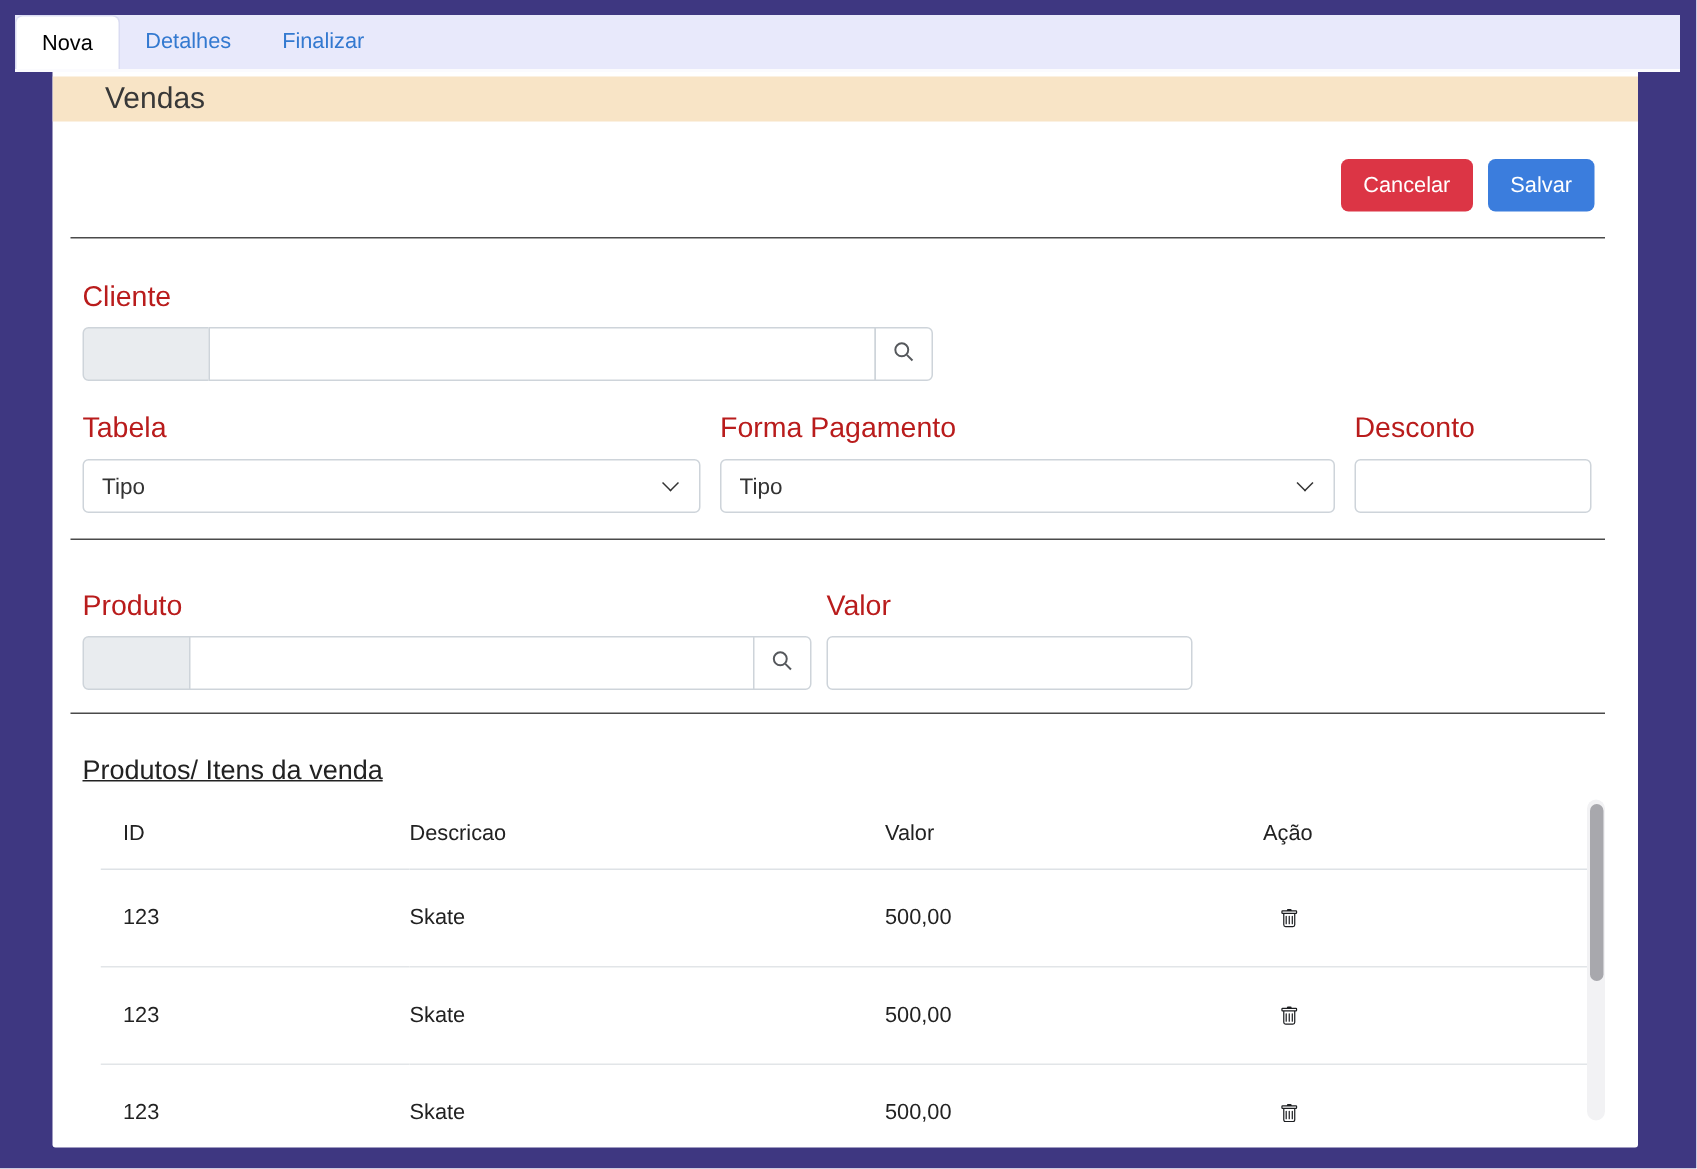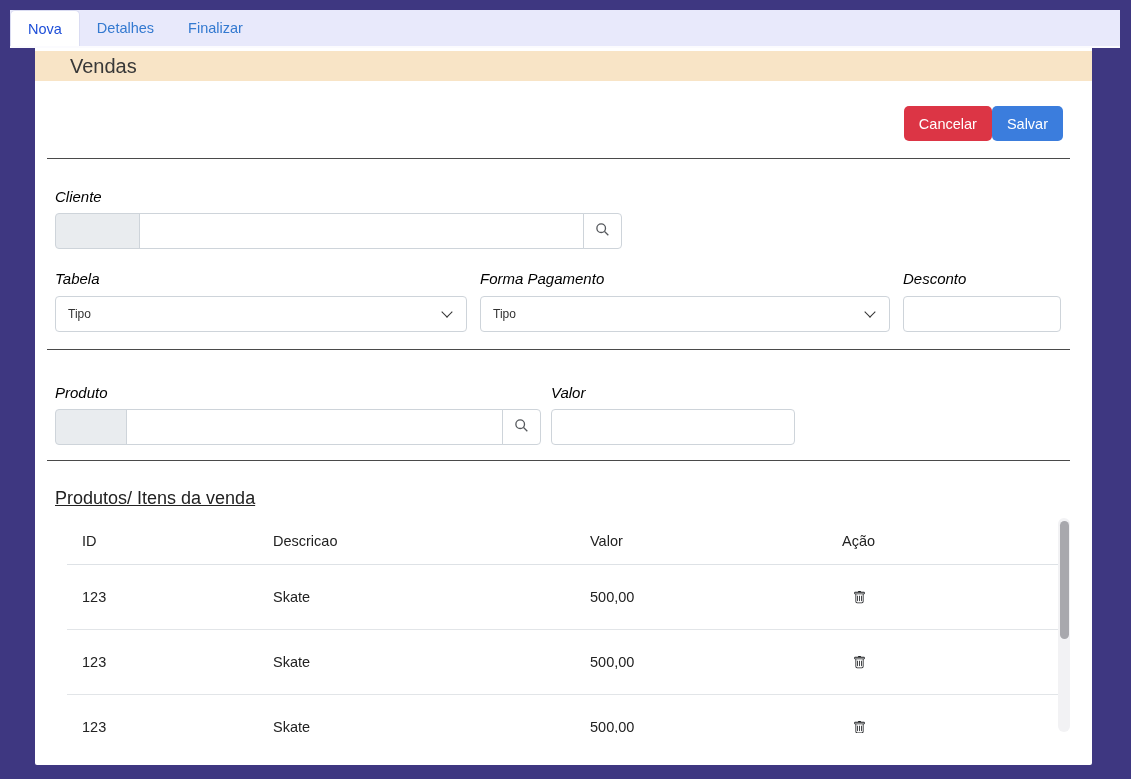--- a/index.html
+++ b/index.html
@@ -4,57 +4,57 @@
 <style>
   html,body{margin:0;padding:0;}
   body{font-family:"Liberation Sans","DejaVu Sans",sans-serif;}
   .page{position:relative;width:1131px;height:779px;background:#3e3781;overflow:hidden;}
 
   
   .tabbar{position:absolute;left:10px;top:10px;width:1110px;height:38px;background:#e8e9fb;
           display:flex;box-sizing:border-box;border-bottom:2px solid #fbfbfe;}
   .tab{height:100%;display:flex;align-items:center;padding:0 17px;font-size:14.5px;
        color:#3379d0;cursor:pointer;box-sizing:border-box;}
-  .tab.active{background:#fff;color:#1d4ed8;border:1px solid #dadcf2;border-bottom:none;
+  .tab.active{background:#fff;color:#000000;border:1px solid #dadcf2;border-bottom:none;
        border-radius:5px 5px 0 0;margin-bottom:-2px;}
 
   
   .card{position:absolute;left:35px;top:48px;width:1057px;height:717px;background:#fff;
         box-sizing:border-box;border-radius:0 0 2px 2px;overflow:hidden;}
   .card-header{margin-top:3px;height:30px;background:#f8e4c6;display:flex;align-items:center;
         padding-left:35px;font-size:20px;color:#383838;}
-  .btn-row{display:flex;justify-content:flex-end;margin:25px 29px 0 0;align-items:flex-end;}
+  .btn-row{display:flex;justify-content:flex-end;gap:10px;margin:25px 29px 0 0;align-items:flex-end;}
   .btn{height:35px;padding:0 15px;border:none;border-radius:5px;color:#fff;font-size:14.5px;
        font-family:inherit;cursor:pointer;}
   .btn-danger{background:#dc3545;}
   .btn-primary{background:#3b7ddd;}
   hr.divider{border:none;border-top:1px solid #4a4a4a;margin:17px 22px 0 12px;}
   hr.divider.first{margin-top:17px;}
 
   .content{padding:0 31px 0 20px;}
-  .form-label{display:block;font-size:15px;color:#000000;font-style:italic;}
+  .form-label{display:block;font-size:19px;color:#b91c1c;}
   .mt-label{margin-top:29px;}
 
   
   .input-group{display:flex;margin-top:8px;height:36px;}
   .ig-cliente{width:567px;}
   .code-input{width:85px;box-sizing:border-box;background:#e9ecef;border:1px solid #ced4da;
        border-radius:4px 0 0 4px;font-family:inherit;}
   .text-input{flex:1;box-sizing:border-box;border:1px solid #ced4da;margin-left:-1px;
        padding:0 12px;font-size:14.5px;color:#333;font-family:inherit;min-width:0;}
   .search-btn{width:39px;box-sizing:border-box;border:1px solid #ced4da;background:#fff;
        margin-left:-1px;border-radius:0 4px 4px 0;display:flex;align-items:center;
        justify-content:center;cursor:pointer;}
 
   .field-row{display:flex;margin-top:21px;}
   .col{display:flex;flex-direction:column;}
   .col .form-label{margin-bottom:9px;}
   .select-wrap{position:relative;}
   select{width:100%;height:36px;appearance:none;-webkit-appearance:none;border:1px solid #ced4da;
-       border-radius:4px;background:#fff;padding:0 12px;font-size:12px;color:#333;
+       border-radius:4px;background:#fff;padding:0 12px;font-size:15px;color:#333;
        font-family:inherit;box-sizing:border-box;cursor:pointer;}
   .chev{position:absolute;right:16px;top:12px;width:7px;height:7px;border-right:1.6px solid #333;
        border-bottom:1.6px solid #333;transform:rotate(45deg);pointer-events:none;}
   .plain-input{height:36px;box-sizing:border-box;border:1px solid #ced4da;border-radius:4px;
        padding:0 12px;font-size:14.5px;font-family:inherit;color:#333;}
 
   .items-title{margin:27px 0 0 20px;font-size:18px;font-weight:400;color:#222;text-decoration:underline;}
 
   .table-wrap{position:relative;margin:8px 0 0 32px;width:1003px;height:216px;overflow:hidden;}
   table{width:976px;border-collapse:collapse;font-size:14.5px;color:#222;table-layout:fixed;}

